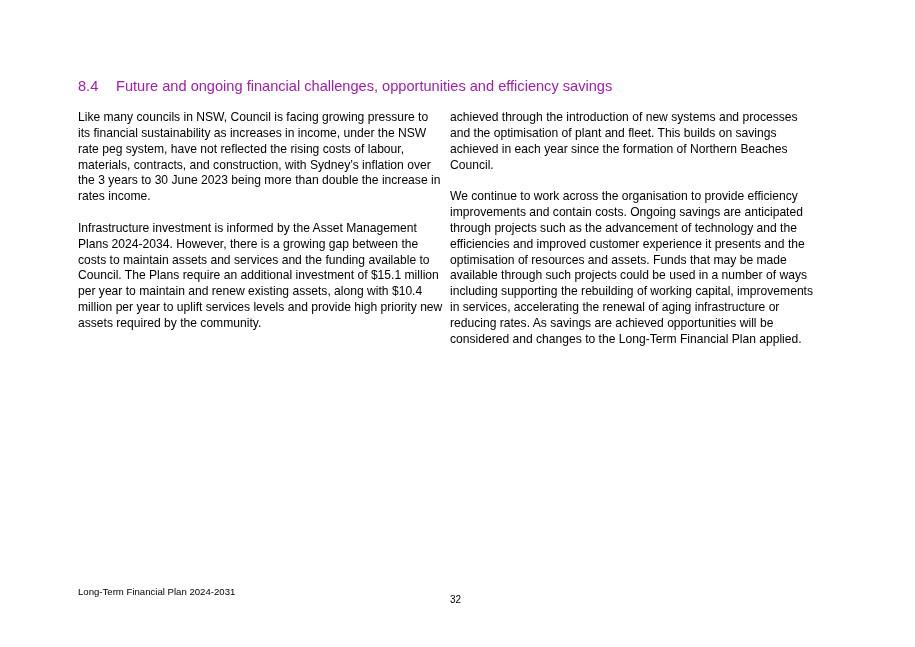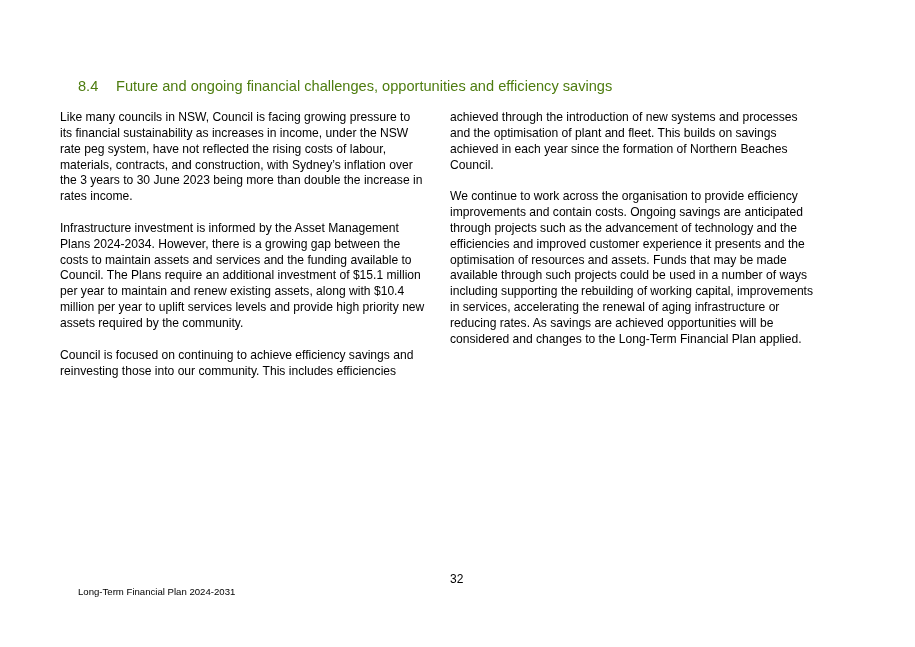--- a/index.html
+++ b/index.html
@@ -13,46 +13,46 @@
       position: relative;
       overflow: hidden;
       font-family: "Liberation Sans", sans-serif;
       color: #000000;
     }
     .heading {
       position: absolute;
       left: 78px;
       top: 77px;
       font-size: 14.6px;
-      color: #4d7c0f;
+      color: #a21caf;
       white-space: nowrap;
       line-height: 18px;
     }
     .heading .num {
       display: inline-block;
       width: 38px;
     }
     .col {
       position: absolute;
       top: 110px;
       width: 370px;
       font-size: 12.1px;
       line-height: 15.85px;
     }
-    .col.left { left: 60px; }
+    .col.left { left: 78px; }
     .col.right { left: 450px; }
     .col p {
       margin: 0 0 15.85px 0;
       white-space: pre-line;
     }
     .page-number {
       position: absolute;
       left: 450px;
-      top: 572px;
-      font-size: 12px;
+      top: 592px;
+      font-size: 10px;
       line-height: 15px;
     }
     .footer {
       position: absolute;
       left: 78px;
       top: 586px;
       font-size: 9.6px;
       line-height: 12px;
     }
   </style>
@@ -70,22 +70,20 @@
 materials, contracts, and construction, with Sydney’s inflation over
 the 3 years to 30 June 2023 being more than double the increase in
 rates income.</p>
   <p>Infrastructure investment is informed by the Asset Management
 Plans 2024-2034. However, there is a growing gap between the
 costs to maintain assets and services and the funding available to
 Council. The Plans require an additional investment of $15.1 million
 per year to maintain and renew existing assets, along with $10.4
 million per year to uplift services levels and provide high priority new
 assets required by the community.</p>
-  <p>Council is focused on continuing to achieve efficiency savings and
-reinvesting those into our community. This includes efficiencies</p>
 </div>
 
 <div class="col right">
   <p>achieved through the introduction of new systems and processes
 and the optimisation of plant and fleet. This builds on savings
 achieved in each year since the formation of Northern Beaches
 Council.</p>
   <p>We continue to work across the organisation to provide efficiency
 improvements and contain costs. Ongoing savings are anticipated
 through projects such as the advancement of technology and the

